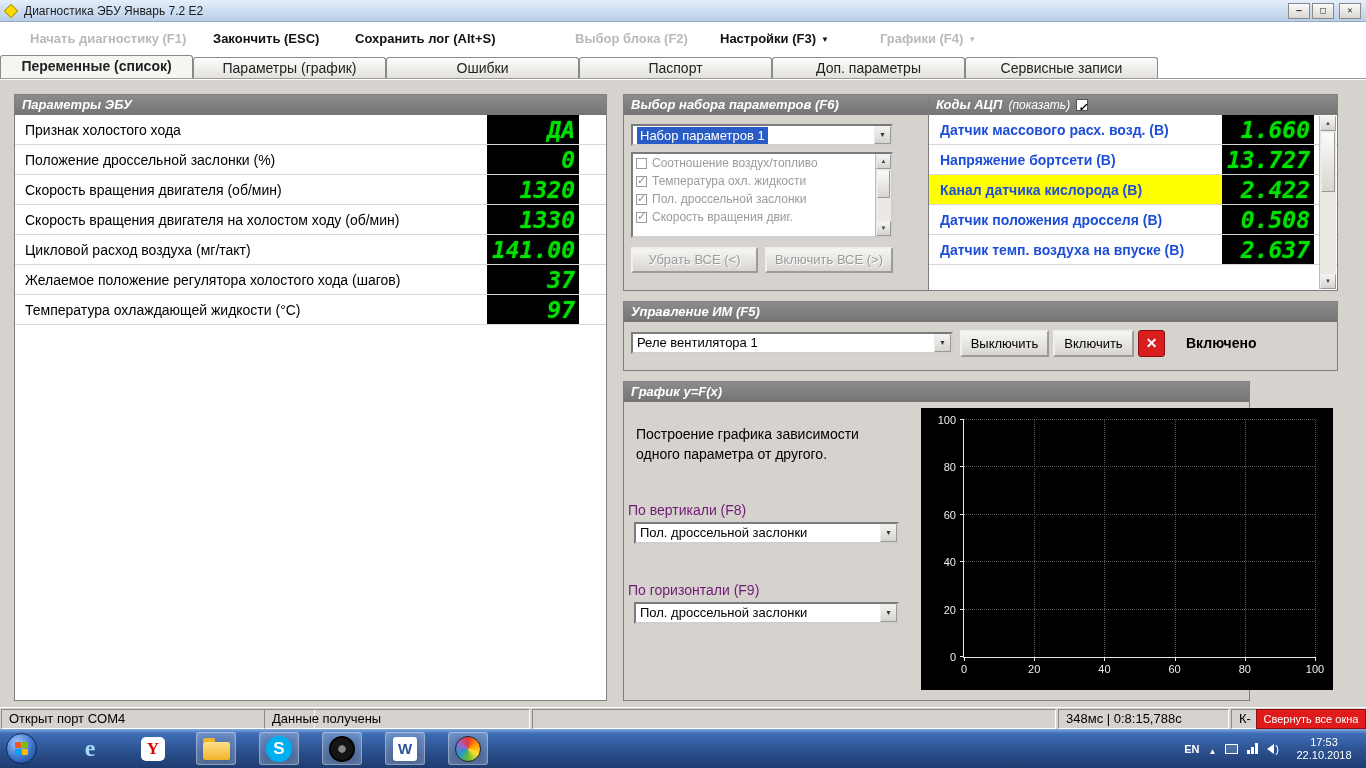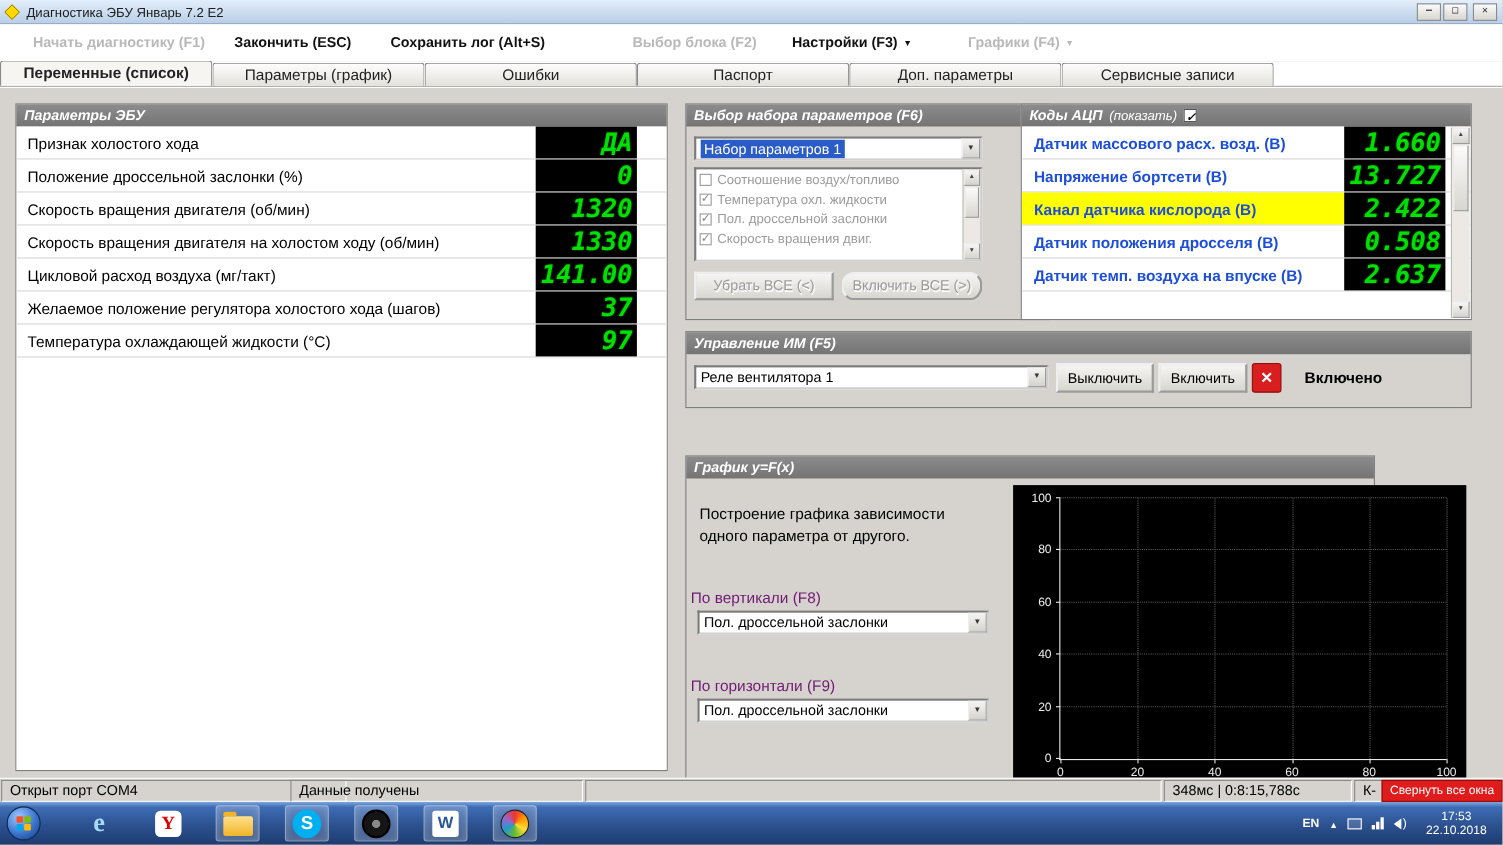--- a/index.html
+++ b/index.html
@@ -106,21 +106,21 @@
   .im-combo { left:7px; top:30px; width:322px; }
   .im-btn-off { position:absolute; left:336px; top:28px; width:89px; height:27px; font-size:13px;}
   .im-btn-on  { position:absolute; left:429px; top:28px; width:81px; height:27px; font-size:13px;}
   .stop-btn { position:absolute; left:514px; top:28px; width:27px; height:27px; background:#d81e1e;
     border:1px solid #8e0d0d; border-radius:3px; color:#fff; font-weight:bold; font-size:14px;
     text-align:center; line-height:25px; }
   .stop-btn::after{content:"✕";}
   .im-status { position:absolute; left:562px; top:33px; font-size:14px; font-weight:bold; color:#000; }
 
   
-  .graph-panel { left:623px; top:301px; width:627px; height:320px;margin-top:33px; }
+  .graph-panel { left:623px; top:301px; width:627px; height:320px; }
   .g-desc { position:absolute; left:12px; font-size:14px; color:#000; }
   .g-desc1 { top:44px; } .g-desc2 { top:64px; }
   .g-lab { position:absolute; left:4px; font-size:14px; color:#701a75; }
   .g-lab-v { top:120px; } .g-lab-h { top:200px; }
   .g-combo-v { left:10px; top:140px; width:265px; }
   .g-combo-h { left:10px; top:220px; width:265px; }
   .chart { position:absolute; left:297px; top:26px; width:412px; height:282px; background:#000; }
   .chart-plot { position:absolute; left:42px; top:12px; width:352px; height:238px;
     border-left:1px solid #e8e8e8; border-bottom:1px solid #e8e8e8; }
   .grid-h { position:absolute; left:0; right:0; height:0; border-top:1px dotted #5a5a5a; }
@@ -280,21 +280,21 @@
         <span class="cbx checked"></span>
         <span class="lb-label">Скорость вращения двиг.</span>
       </div>
       <div class="lb-sb">
         <span class="sb-btn sb-up"></span>
         <span class="sb-thumb"></span>
         <span class="sb-btn sb-dn"></span>
       </div>
     </div>
     <span class="btn disabled set-btn1" style="line-height:22px;">Убрать ВСЕ (&lt;)</span>
-    <span class="btn disabled set-btn2" style="line-height:22px;border-radius:12px;">Включить ВСЕ (&gt;)</span>
+    <span class="btn disabled set-btn2" style="line-height:22px;">Включить ВСЕ (&gt;)</span>
   </div>
 
   <div class="panel adc-panel">
     <div class="panel-hdr adc-hdr">
       <span>Коды АЦП</span>
       <span class="adc-show">(показать)</span>
       <span class="hdr-cbx"></span>
     </div>
     <div class="panel-body-white">
       <div class="adc-row">

